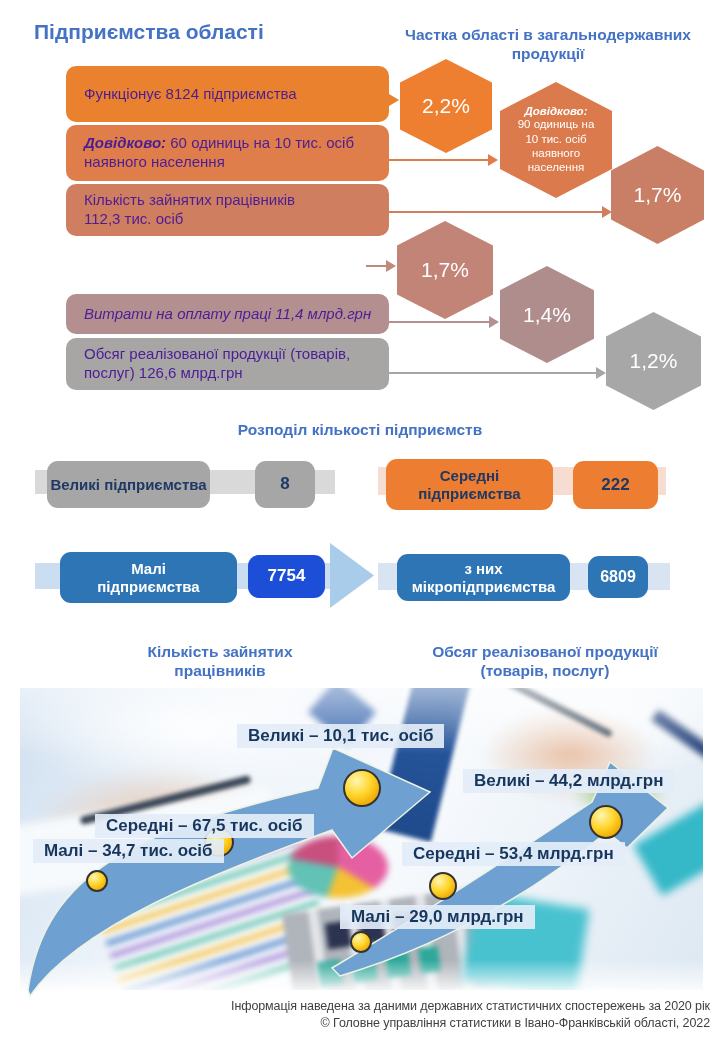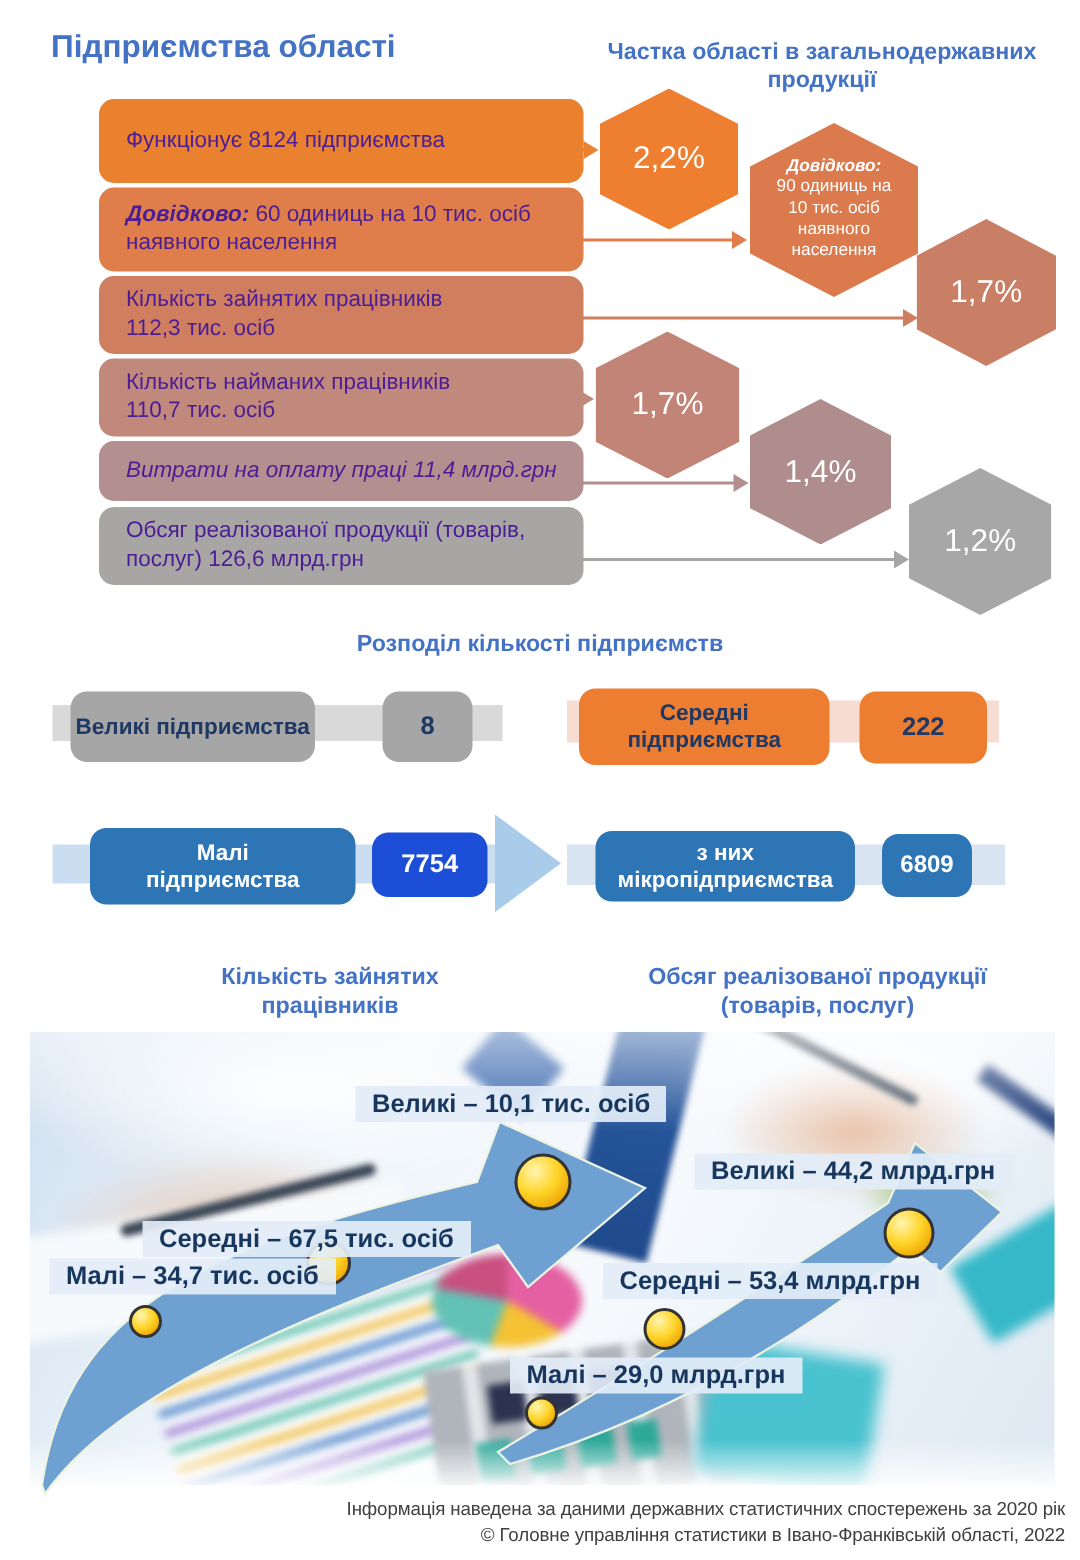--- a/index.html
+++ b/index.html
@@ -128,24 +128,20 @@
   <div class="bar bar1" style="background-color: rgb(233, 129, 46);">
     <span>Функціонує  8124 підприємства</span>
   </div>
   <div class="bar bar2" style="background-color: rgb(223, 126, 74);">
     <span><span class="bold-it">Довідково:</span><span> 60 одиниць  на 10 тис.  осіб наявного населення</span></span>
   </div>
   <div class="bar bar3" style="background-color: rgb(207, 126, 96);">
     <span>Кількість зайнятих  працівників</span>
     <span>112,3 тис.  осіб</span>
   </div>
-  <div class="bar bar4" style="background-color: rgb(193, 136, 124);">
-    <span>Кількість найманих  працівників</span>
-    <span>110,7 тис.  осіб</span>
-  </div>
   <div class="bar bar5" style="background-color: rgb(179, 143, 144);">
     <span>Витрати на оплату  праці 11,4 млрд.грн</span>
   </div>
   <div class="bar bar6" style="background-color: rgb(168, 165, 165);">
     <span>Обсяг реалізованої  продукції (товарів, послуг)  126,6 млрд.грн</span>
   </div>
 
   <div class="connector c1" style="color: rgb(233, 129, 46);">
       <span class="cl"></span>
       <span class="ch"></span>

